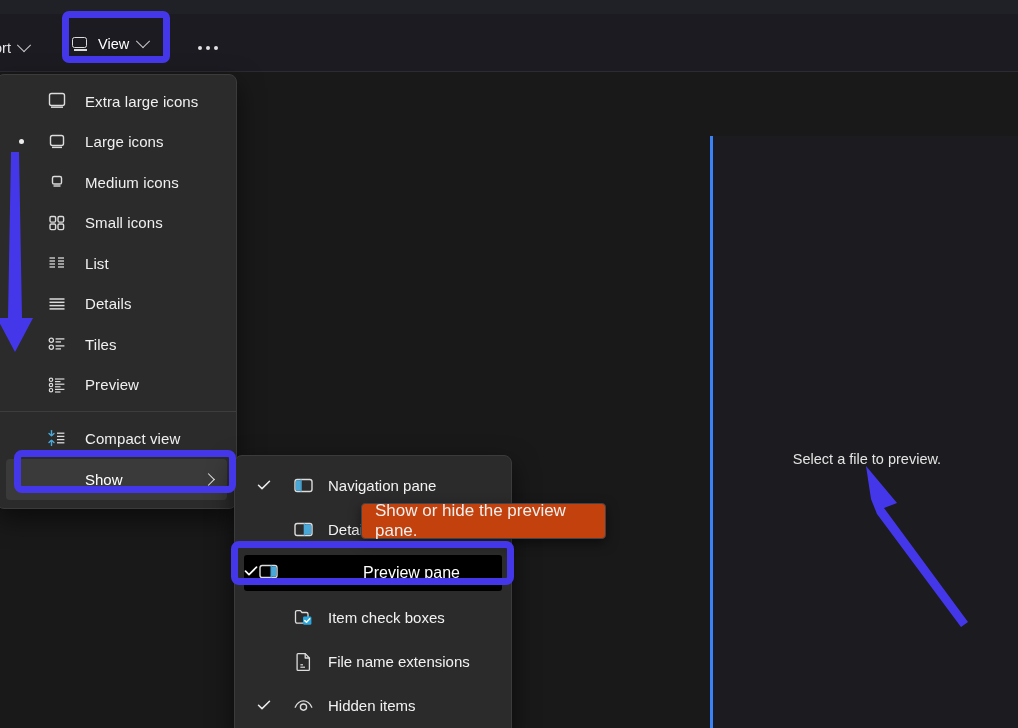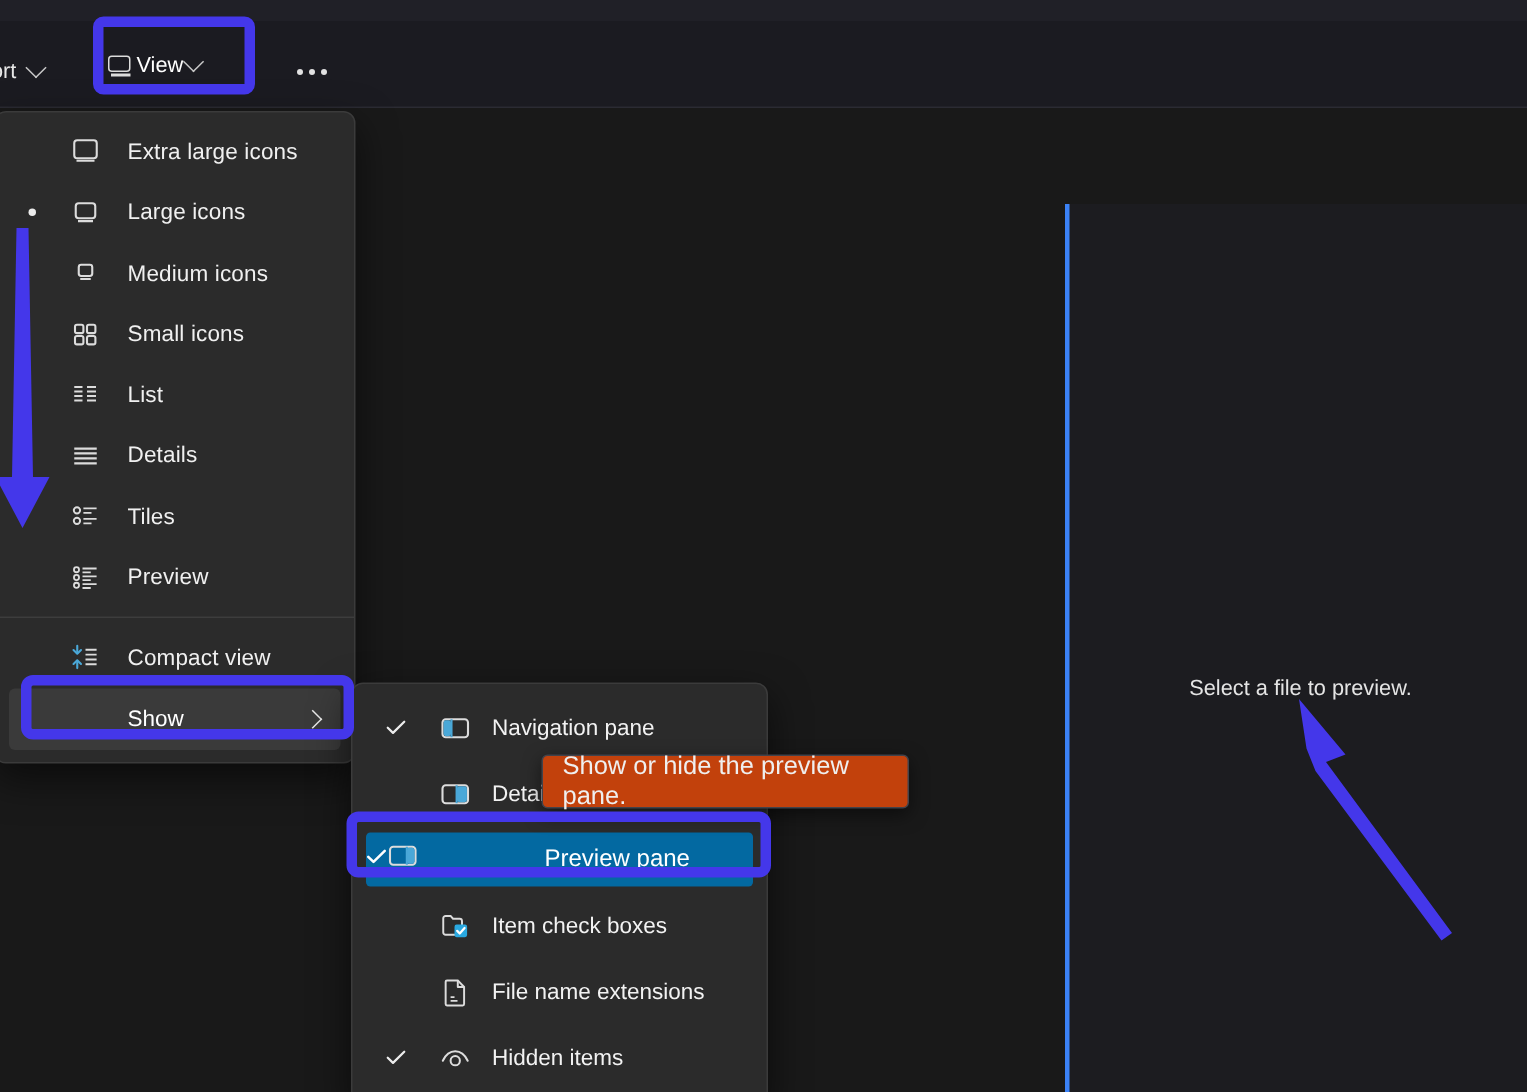--- a/index.html
+++ b/index.html
@@ -41,21 +41,21 @@
   .chev-sm {
     display: inline-block;
     width: 9px; height: 9px;
     border-right: 1.6px solid #c9c9c9;
     border-bottom: 1.6px solid #c9c9c9;
     transform: rotate(45deg) translate(-2px, -2px);
   }
   .tb-view {
     position: absolute;
     left: 72px; top: 22px;
-    display: flex; align-items: center; gap: 2px;
+    display: flex; align-items: center; gap: 9px;
     font-size: 14.5px; color: #ffffff;
   }
   .monitor-ico {
     position: relative;
     width: 17px; height: 14px;
   }
   .monitor-ico .scr {
     position: absolute; left: 0; top: 0;
     width: 15px; height: 11px;
     border: 1.5px solid #dcdcdc;
@@ -242,21 +242,21 @@
   }
   .si .lbl {
     margin-left: 93px;
     font-size: 15px;
     color: #f2f2f2;
   }
   .si-hl {
     position: relative;
     height: 36px;
     margin: 4px 9px;
-    background: #0369a1;
+    background: #000000;
     border-radius: 3px;
     display: flex; align-items: center;
   }
   .si-hl .chk { left: 13px; }
   .si-hl .ico { left: 49px; }
   .si-hl .lbl { margin-left: 84px; }
 
   
   .tooltip {
     position: absolute;

